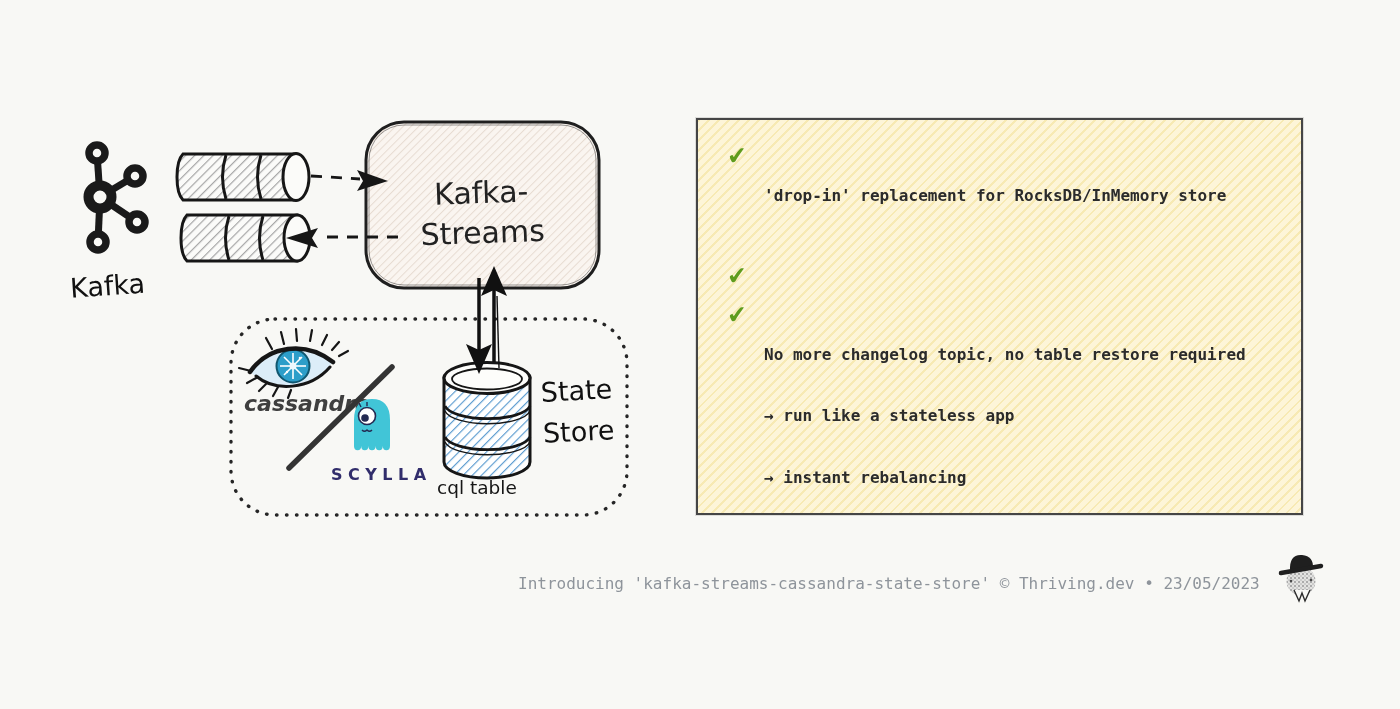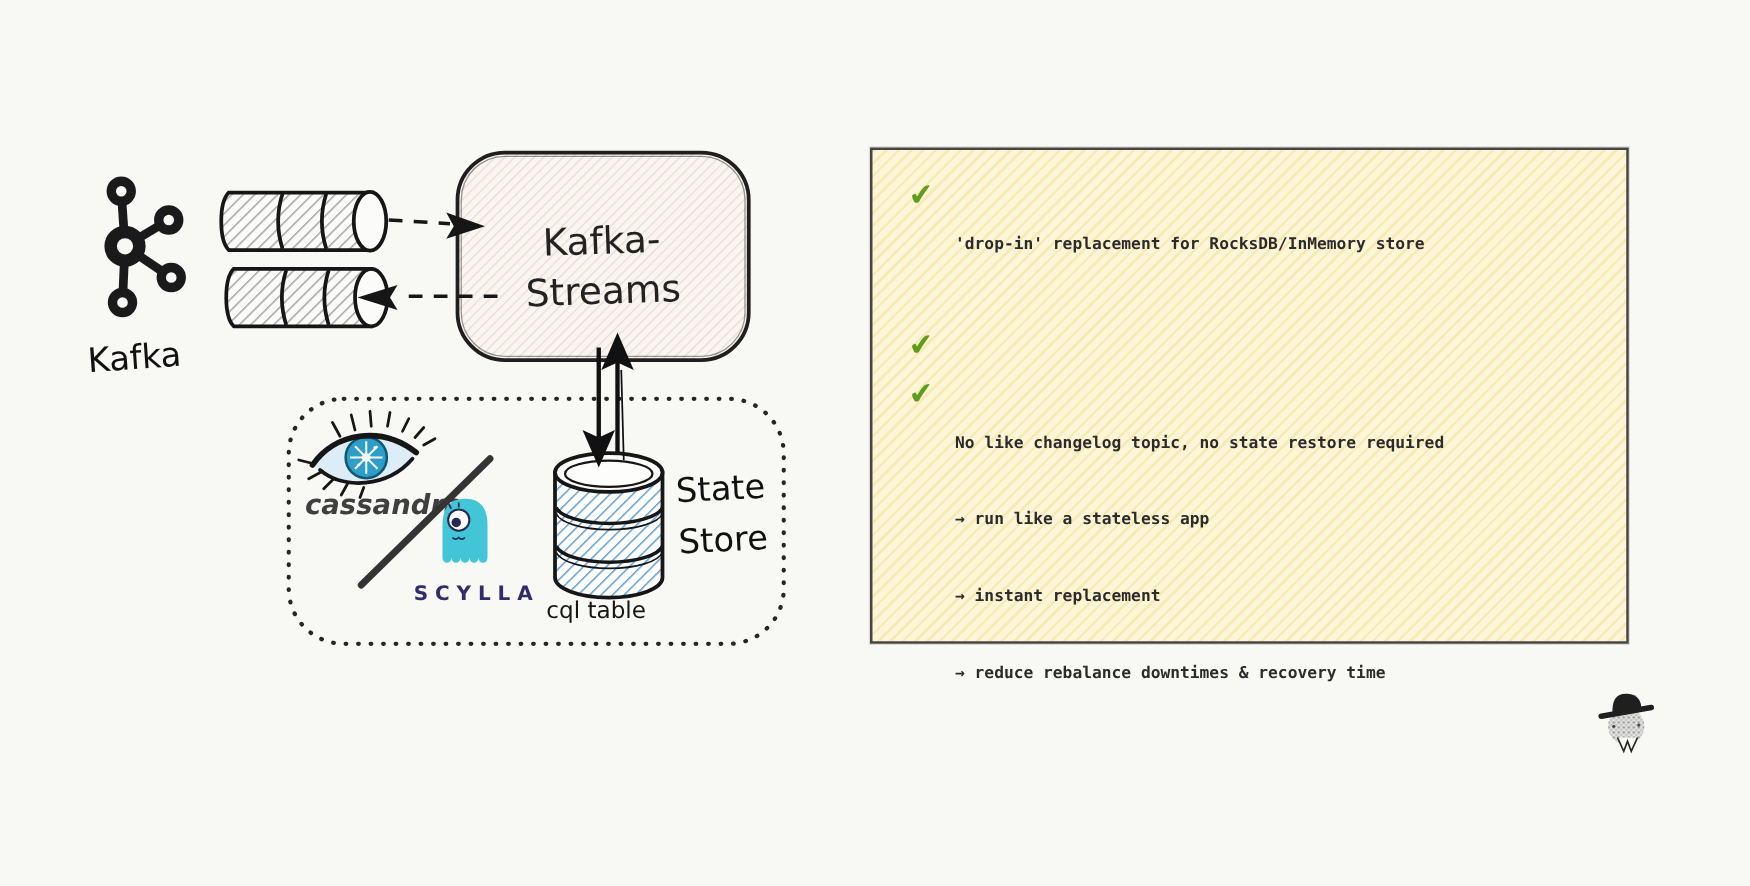--- a/index.html
+++ b/index.html
@@ -18,21 +18,21 @@
     position:absolute;left:696px;top:118px;width:607px;height:397px;
     box-sizing:border-box;border:2px solid #454545;
     background:repeating-linear-gradient(135deg, rgba(243,226,155,.6) 0 2px, rgba(243,226,155,0) 2px 7px), #fdf5d8;
     padding:25px 16px 0 24px;
     box-shadow:0 0 0 1px rgba(60,60,60,.15);
   }
   .note-item{display:flex;align-items:flex-start;margin-bottom:17px;}
   .note-icon{flex:0 0 30px;width:30px;margin-right:12px;text-align:center;
     font-weight:bold;font-size:24px;line-height:22px;}
   .note-icon.checkmark{color:#5f9c1d;transform:rotate(-5deg);}
-  .note-text{font-family:"DejaVu Sans Mono",monospace;font-size:13px;font-weight:bold;
+  .note-text{font-family:"DejaVu Sans Mono",monospace;font-size:16px;font-weight:bold;
     line-height:20.5px;color:#2b2b2b;white-space:pre;}
   .note-line{display:block;}
 
   
   .footer-credit{
     position:absolute;left:518px;top:574px;
     font-family:"DejaVu Sans Mono",monospace;font-size:16px;color:#8e949b;white-space:pre;
   }
   .avatar-svg{position:absolute;left:1274px;top:549px;}
 
@@ -186,29 +186,29 @@
       </span>
     </div>
 
     <div class="note-item">
       <span class="note-icon checkmark">✔</span>
     </div>
 
     <div class="note-item">
       <span class="note-icon checkmark">✔</span>
       <span class="note-text">
-        <span class="note-line">No like changelog topic, no state restore required</span>
+        <span class="note-line">No more changelog topic, no table restore required</span>
         <span class="note-line">→ run like a stateless app</span>
-        <span class="note-line">→ instant replacement</span>
-        <span class="note-line">→ reduce rebalance downtimes &amp; recovery time</span>
+        <span class="note-line">→ instant rebalancing</span>
       </span>
     </div>
 
   </div>
 
+  <div class="footer-credit">Introducing 'kafka-streams-cassandra-state-store' © Thriving.dev • 23/05/2023</div>
 
   <svg class="avatar-svg" width="52" height="58" viewBox="0 0 52 58">
     <defs>
       <pattern id="stip" width="4" height="4" patternUnits="userSpaceOnUse">
         <rect width="4" height="4" fill="#e3e3e1"></rect>
         <circle cx="1" cy="1" r="1" fill="#9a9a9a"></circle>
         <circle cx="3" cy="3" r="0.8" fill="#b0b0b0"></circle>
       </pattern>
     </defs>
     <circle cx="27" cy="32" r="14.5" fill="url(#stip)"></circle>

